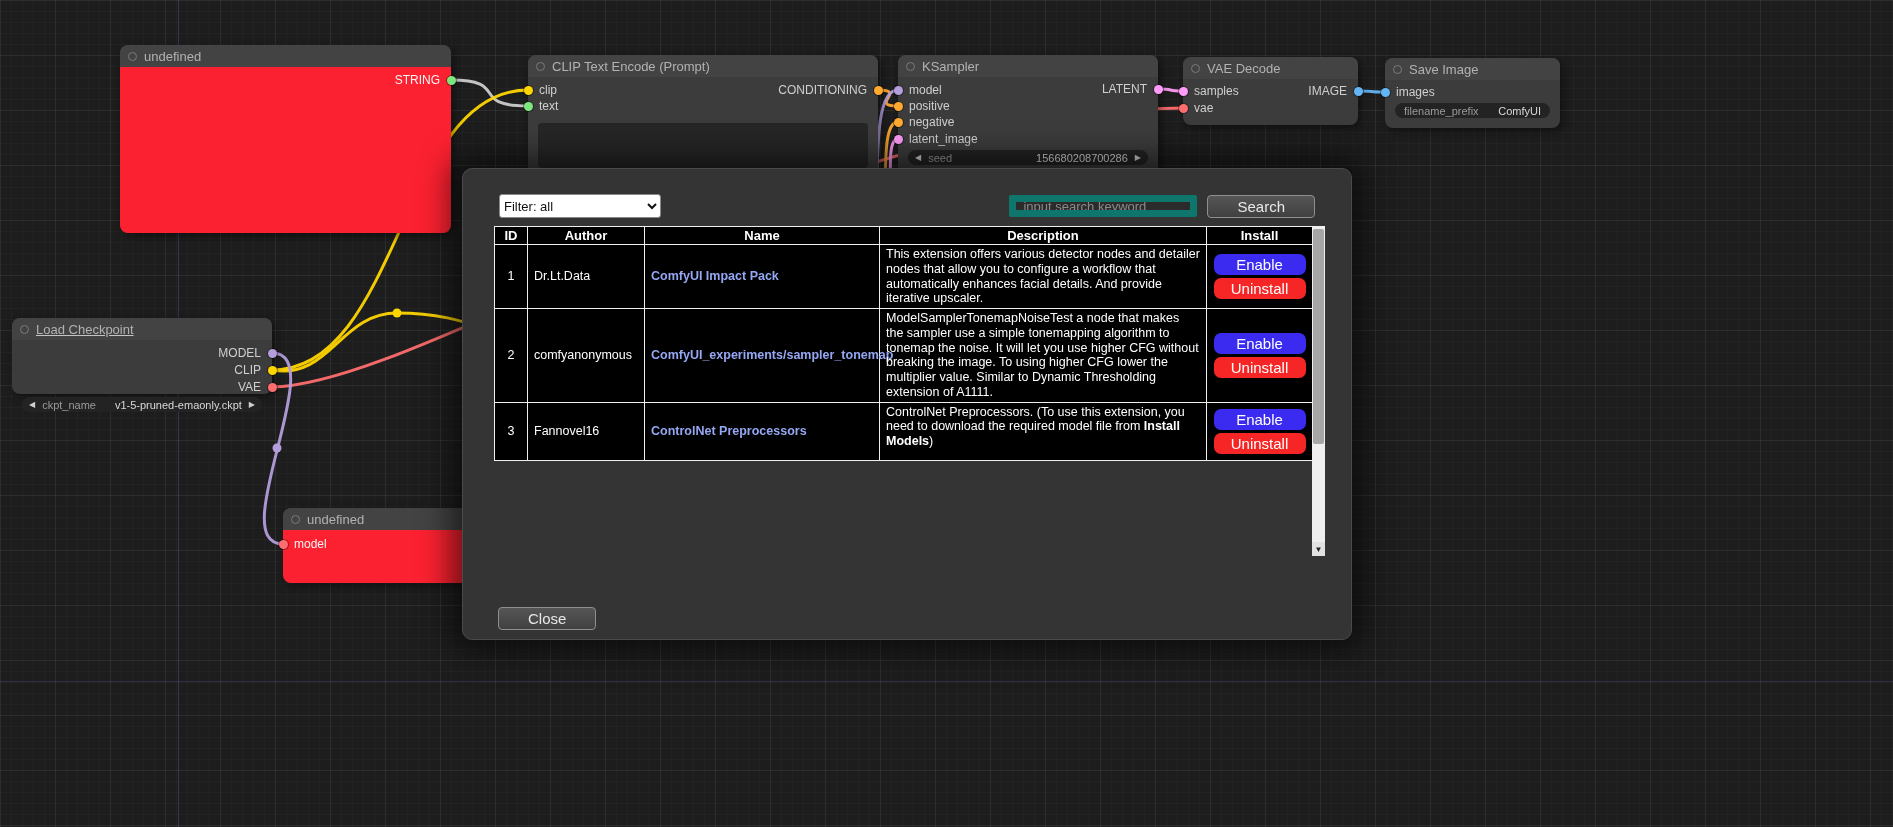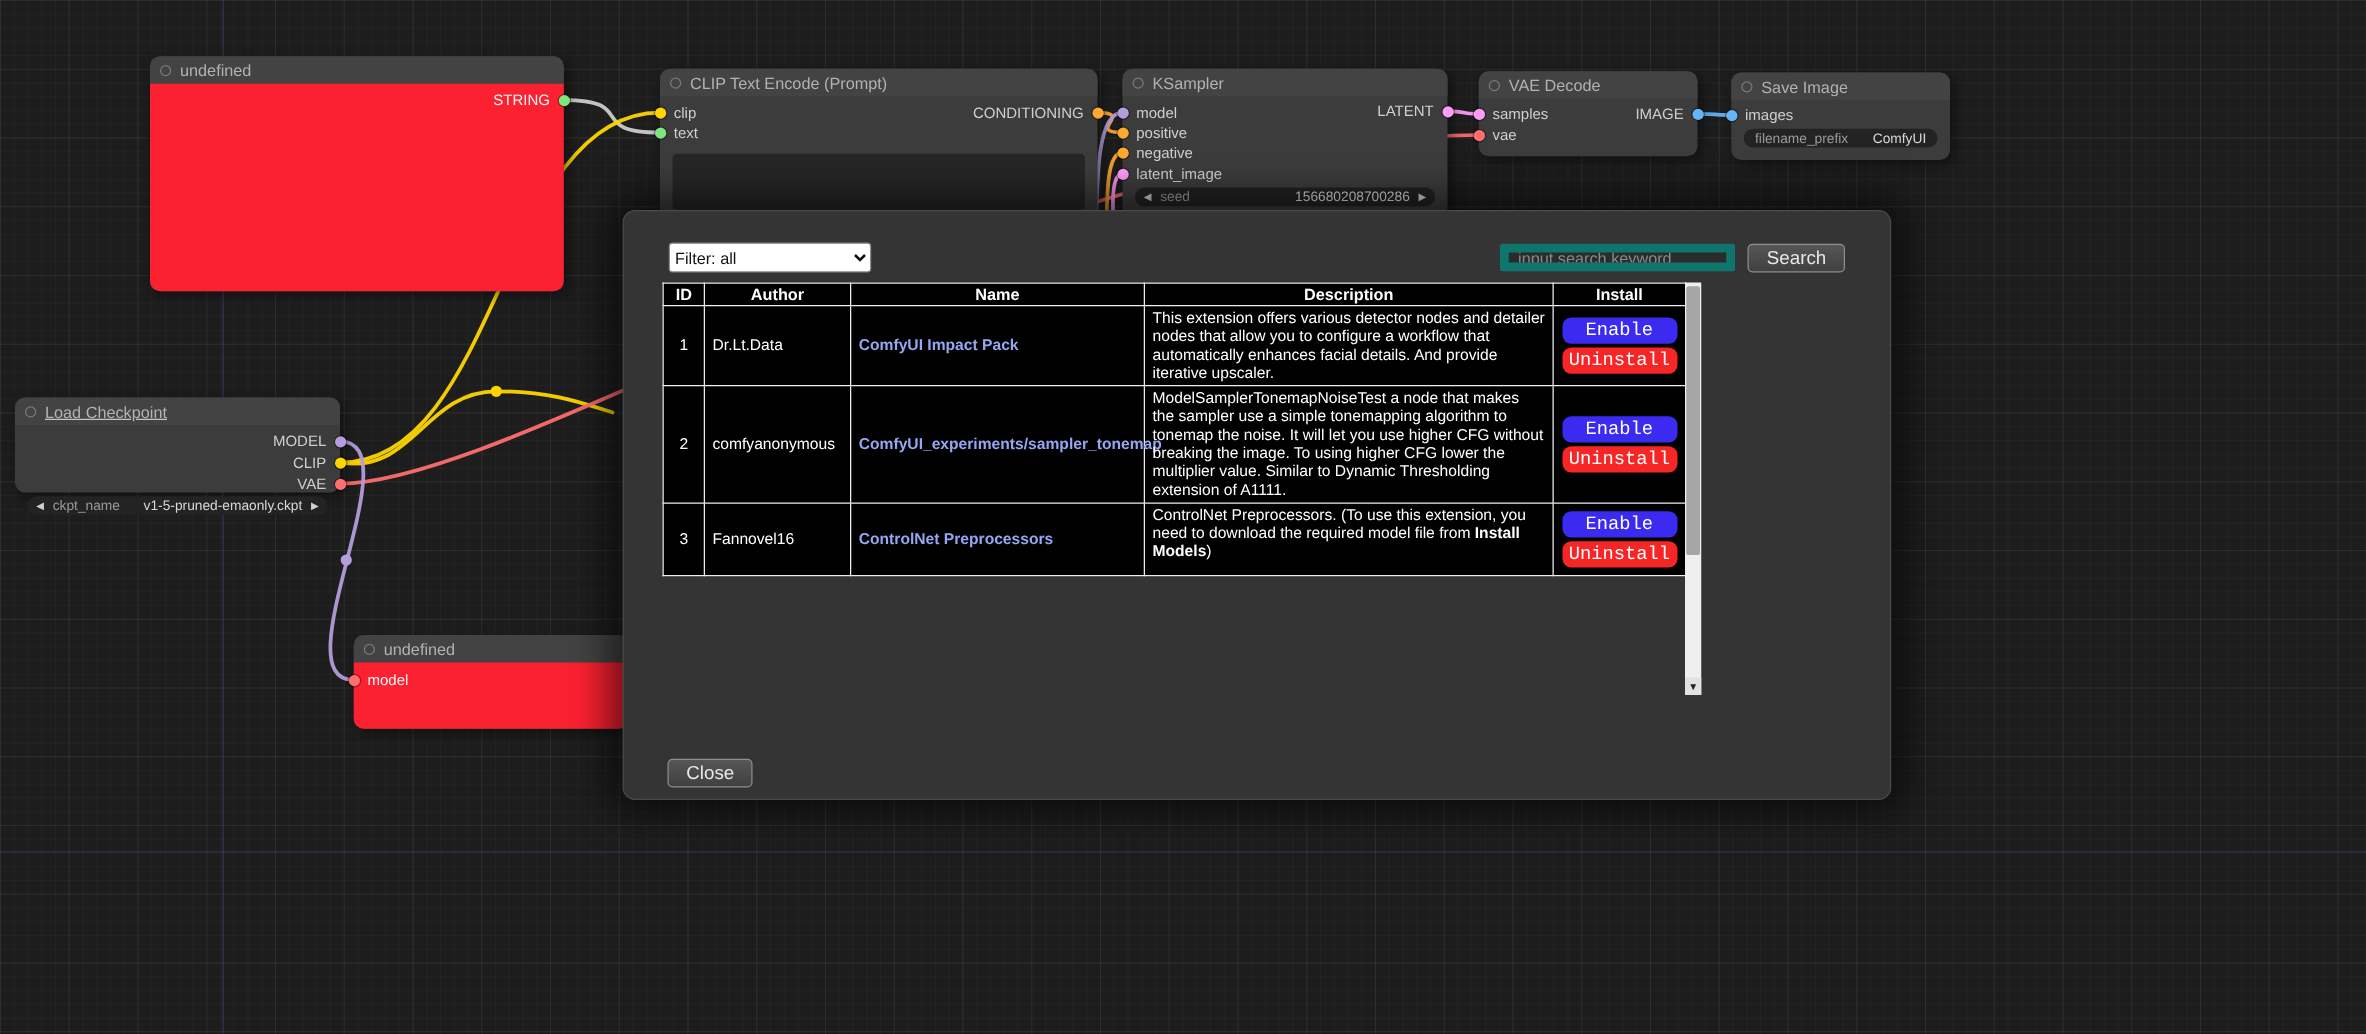--- a/index.html
+++ b/index.html
@@ -54,48 +54,47 @@
   .widget .arrow { font-size:8px; color:#cfcfcf; line-height:1; }
   .widget .wlabel { margin-left:7px; color:#9a9a9a; }
   .widget .wvalue { margin-left:auto; margin-right:7px; color:#d8d8d8; }
   .widget.no-arrows .wlabel { margin-left:2px; }
   .widget.no-arrows .wvalue { margin-right:2px; }
 
   .text-widget-area { position:absolute; left:10px; right:10px; background:#262626; border-radius:4px; }
 
   
   .modal {
-    position:absolute; left:462px; top:168px; width:1015px; height:472px; z-index:10;
+    position:absolute; left:462px; top:168px; width:890px; height:472px; z-index:10;
     background:#343434; border:1px solid #4a4a4a; border-radius:10px;
     box-shadow: 0 0 30px 12px rgba(0,0,0,0.55);
-    margin-left: 36px;
   }
   .modal-topbar { position:absolute; left:36px; right:36px; top:25px; display:flex; justify-content:space-between; align-items:center; }
   .filter-select { width:162px; height:24px; font-size:13px; font-family:inherit; border-radius:3px; background:#fff; color:#111; border:1px solid #888; }
   .search-group { display:flex; align-items:center; gap:10px; }
   .search-input {
     width:188px; height:22px; background:#2b2b2b; border:7px solid #0f766e; border-radius:2px;
     color:#eee; font-size:13px; font-family:inherit; padding:2px 7px;
   }
   .search-input::placeholder { color:#8a8a8a; }
   .btn {
     font-family:inherit; font-size:15px; color:#e8e8e8; background:linear-gradient(#565656,#404040);
-    border:1px solid #8f8f8f; border-radius:4px; padding:2px 14px; cursor:pointer;
+    border:1px solid #8f8f8f; border-radius:4px; padding:2px 29px; cursor:pointer;
   }
 
   .grid-wrap { position:absolute; left:31px; top:57px; width:831px; height:330px; }
   table.grid { border-collapse:collapse; table-layout:fixed; width:818px; background:#000; }
   table.grid th, table.grid td { border:1px solid #efefef; color:#fff; }
   table.grid th { background:#000; font-size:13px; font-weight:bold; padding:1px 2px; text-align:center; }
   table.grid td { font-size:12.5px; line-height:1.18; background:#000; }
   td.col-id { text-align:center; vertical-align:middle; }
   td.col-author { padding:2px 6px; vertical-align:middle; }
   td.col-name { padding:2px 6px; vertical-align:middle; }
   td.col-desc { padding:2px 6px; vertical-align:top; }
-  td.col-install { vertical-align:middle; text-align:center; padding:3px 2px;font-family:Liberation Mono, monospace; }
+  td.col-install { vertical-align:middle; text-align:center; padding:3px 2px; }
   .ext-link { color:var(--link,#95a7f3); font-weight:bold; text-decoration:none; cursor:pointer; }
   .btn-enable, .btn-uninstall {
     display:block; width:92px; margin:3px auto; font-family:inherit; font-size:15px;
     color:#fff; border:none; border-radius:7px; padding:2px 0; cursor:pointer;
   }
   .btn-enable { background:var(--enable-button,#3b2bf0); }
   .btn-uninstall { background:var(--uninstall-button,#f62626); }
 
   .scrollbar { position:absolute; right:0; top:0; width:13px; height:330px; background:#efefef; }
   .scroll-thumb { position:absolute; left:1px; right:1px; top:3px; height:215px; background:#a6a6a6; border-radius:2px; cursor:grab; }

